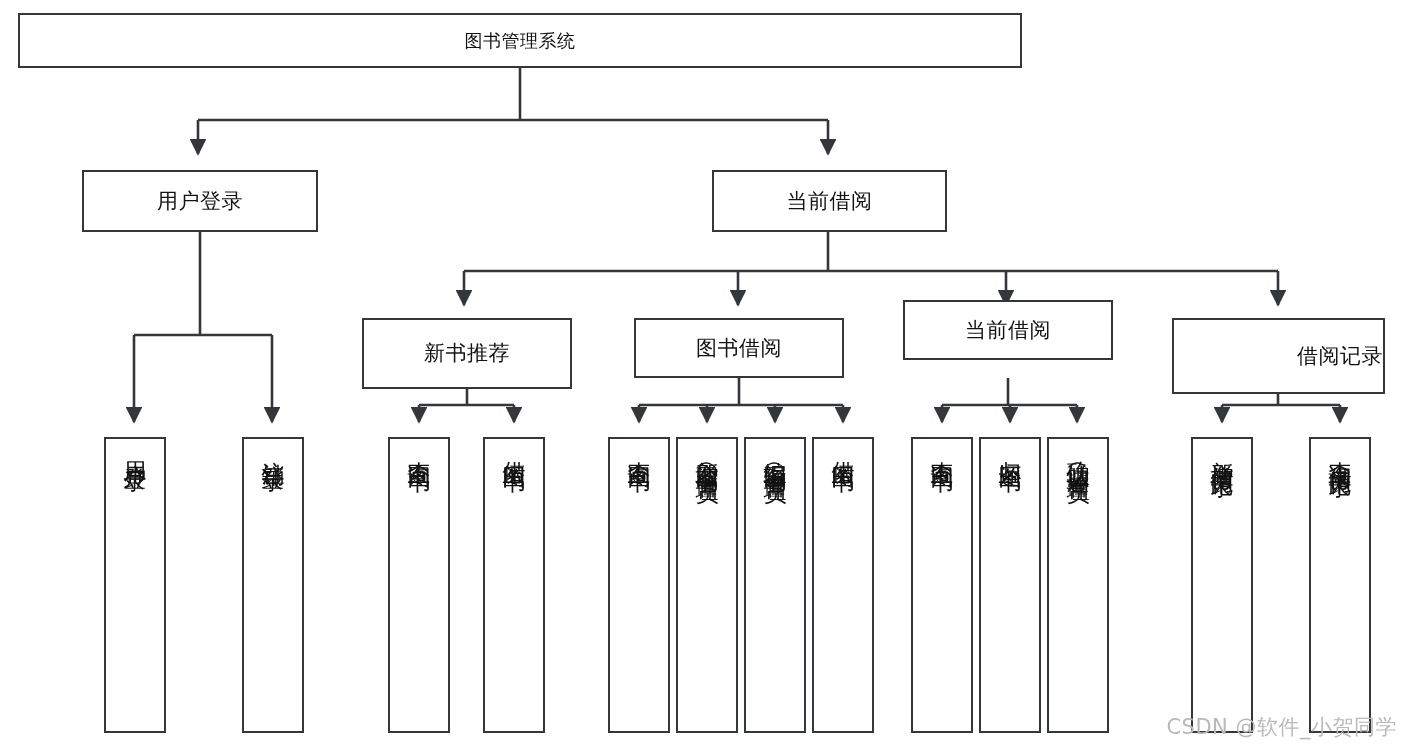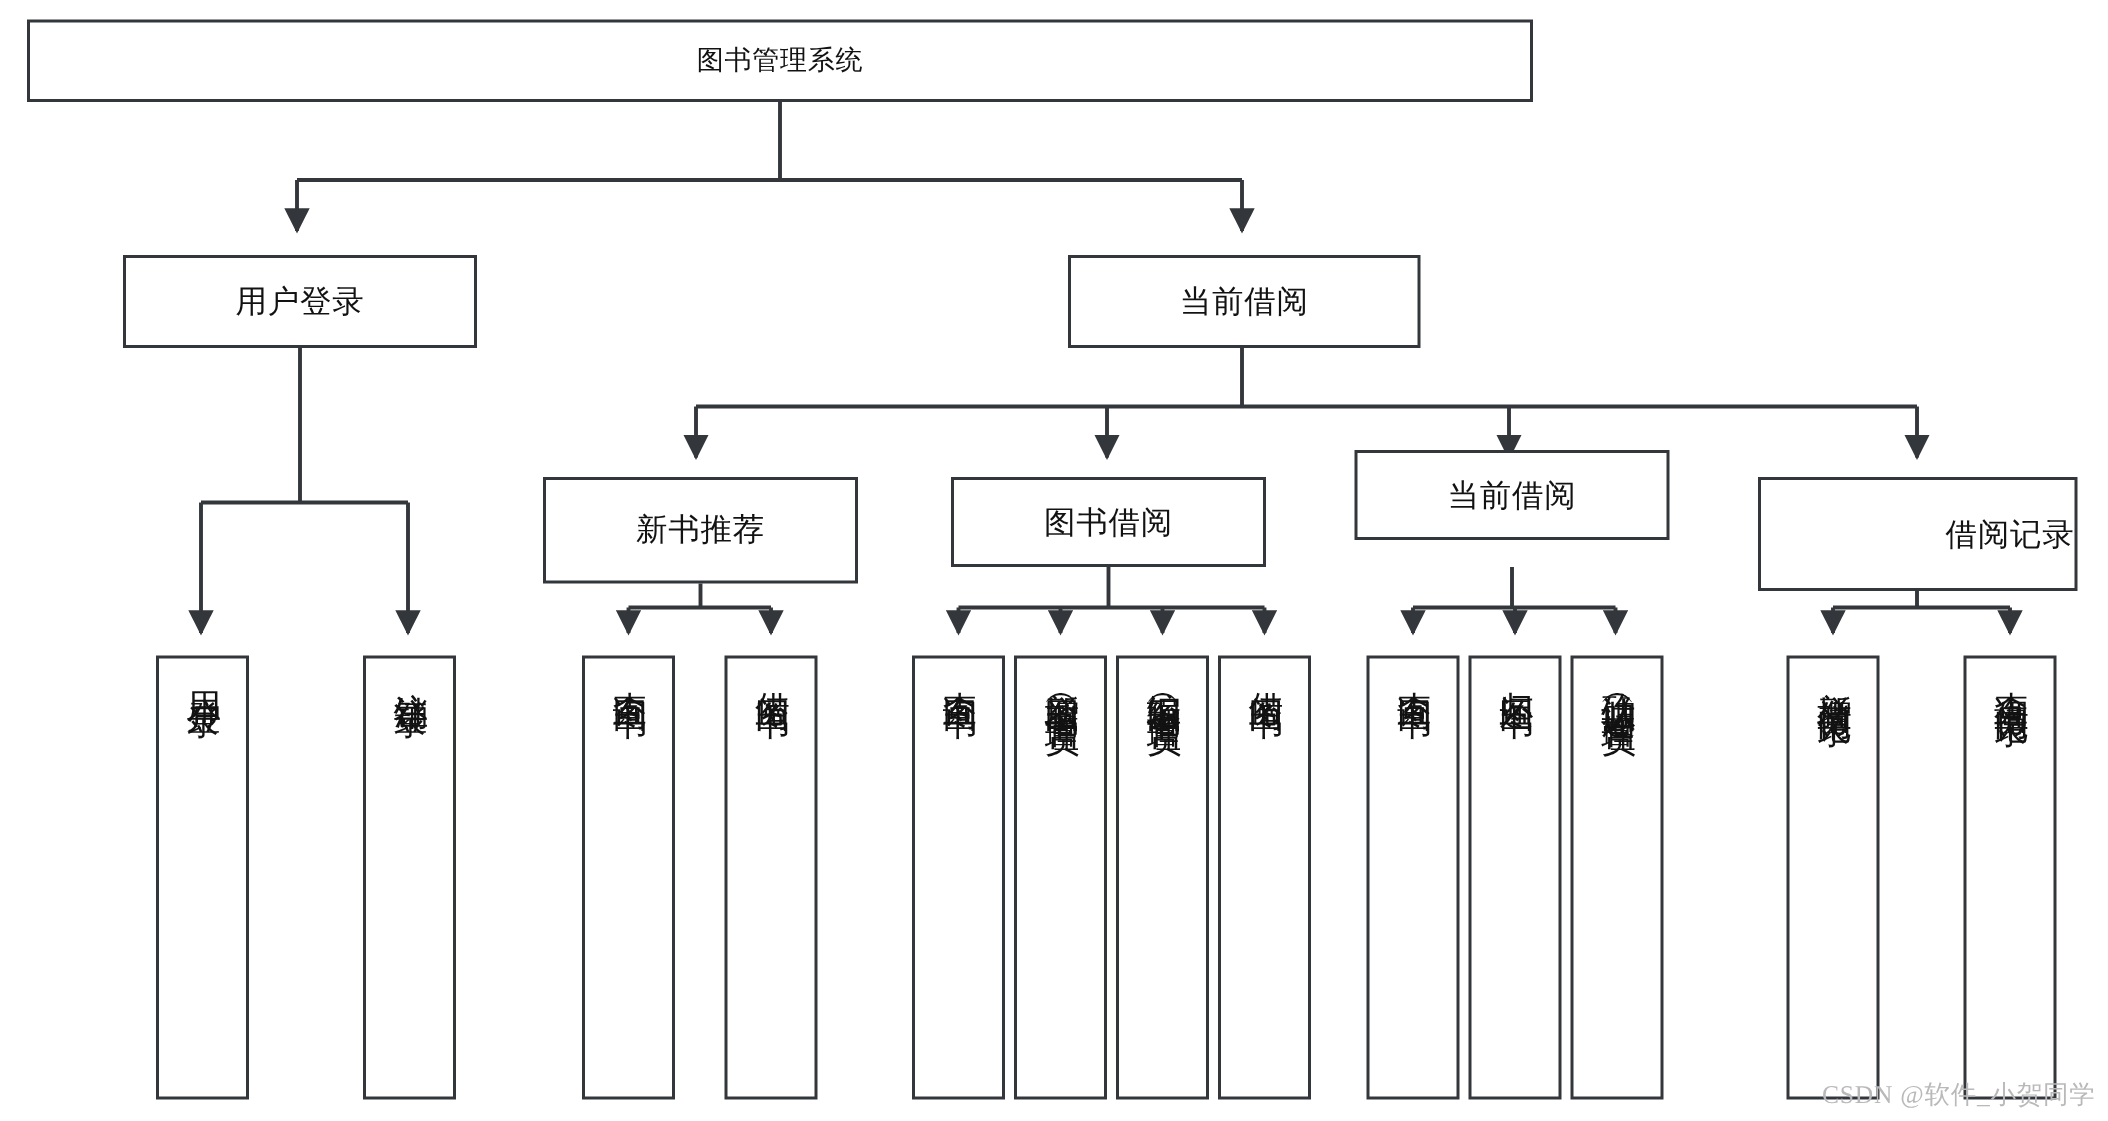--- a/index.html
+++ b/index.html
@@ -64,26 +64,25 @@
     font-size: 23px;
     line-height: 1.0;
     letter-spacing: 3px;
     white-space: nowrap;
   }
   
   #watermark {
     position: absolute;
     right: 8px;
     bottom: 6px;
-    font-size: 17px;
+    font-size: 21px;
     color: #b9b9b9;
     letter-spacing: 0.5px;
     white-space: nowrap;
     user-select: none;
-    font-family: Liberation Serif, serif;
   }
 </style>
 </head>
 <body>
 
 <div id="canvas">
 
   <svg id="wires" viewBox="0 0 1405 747" width="1405" height="747" aria-hidden="true">
     <defs>
       <marker id="arrow" viewBox="0 0 10 10" refX="9" refY="5" markerWidth="6.5" markerHeight="6.5" orient="auto-start-reverse">

